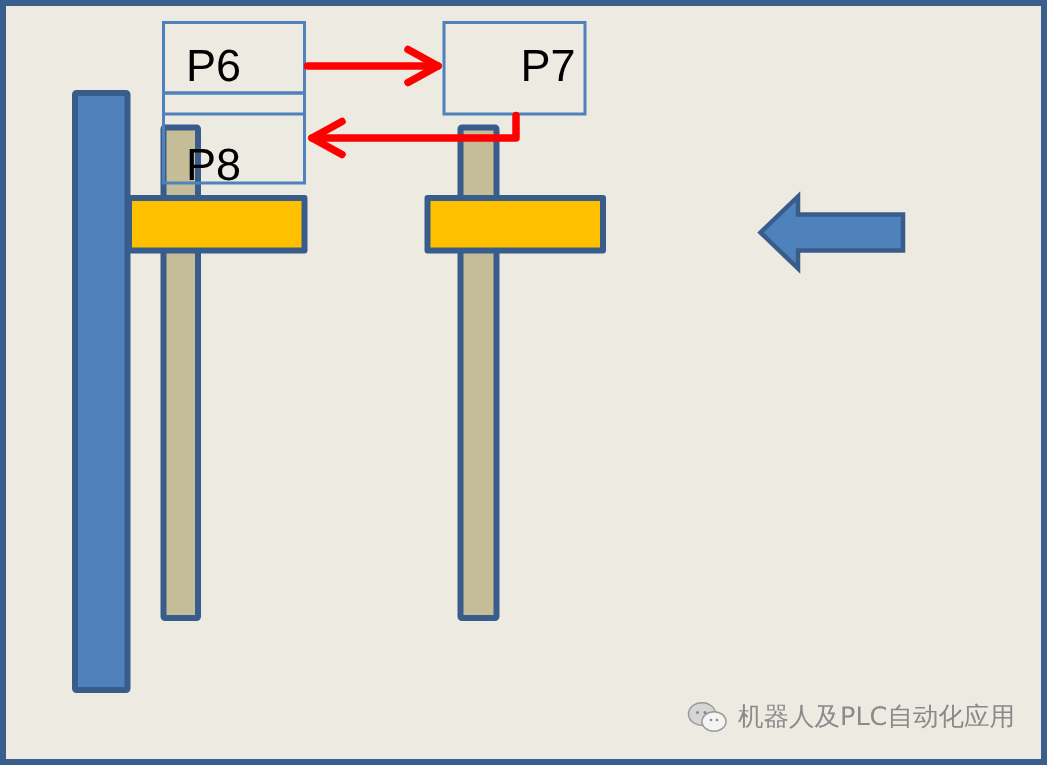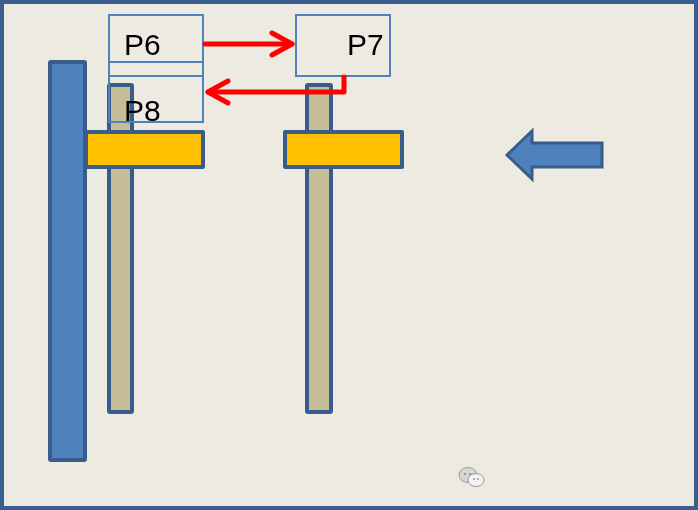--- a/index.html
+++ b/index.html
@@ -56,13 +56,14 @@
 
 <div class="watermark">
   <svg width="28" height="22" viewBox="0 0 28 22">
     <ellipse cx="10" cy="9" rx="9" ry="7.5" fill="#d6d6d6" stroke="#9a9a9a" stroke-width="1"></ellipse>
     <ellipse cx="18" cy="14" rx="8" ry="6.5" fill="#f4f4f4" stroke="#9a9a9a" stroke-width="1"></ellipse>
     <circle cx="7" cy="8" r="1" fill="#888"></circle>
     <circle cx="12" cy="8" r="1" fill="#888"></circle>
     <circle cx="16" cy="13" r="0.9" fill="#888"></circle>
     <circle cx="20" cy="13" r="0.9" fill="#888"></circle>
   </svg>
+  <span>机器人及PLC自动化应用</span>
 </div>
 
 </body></html>

